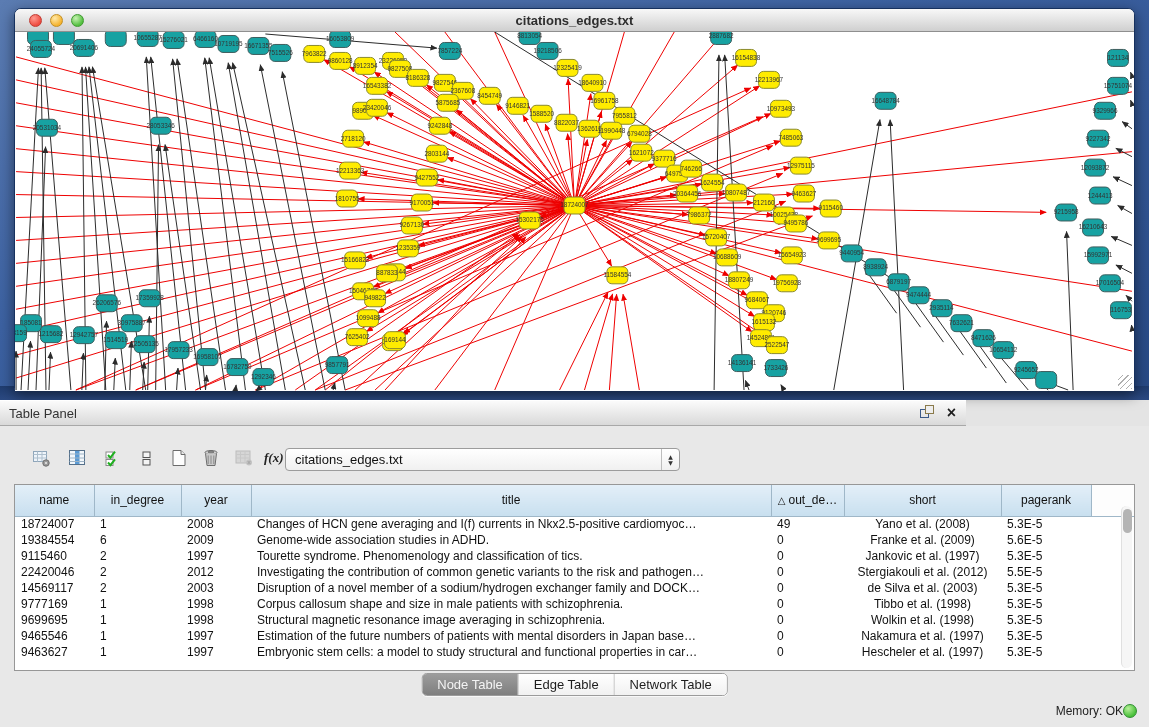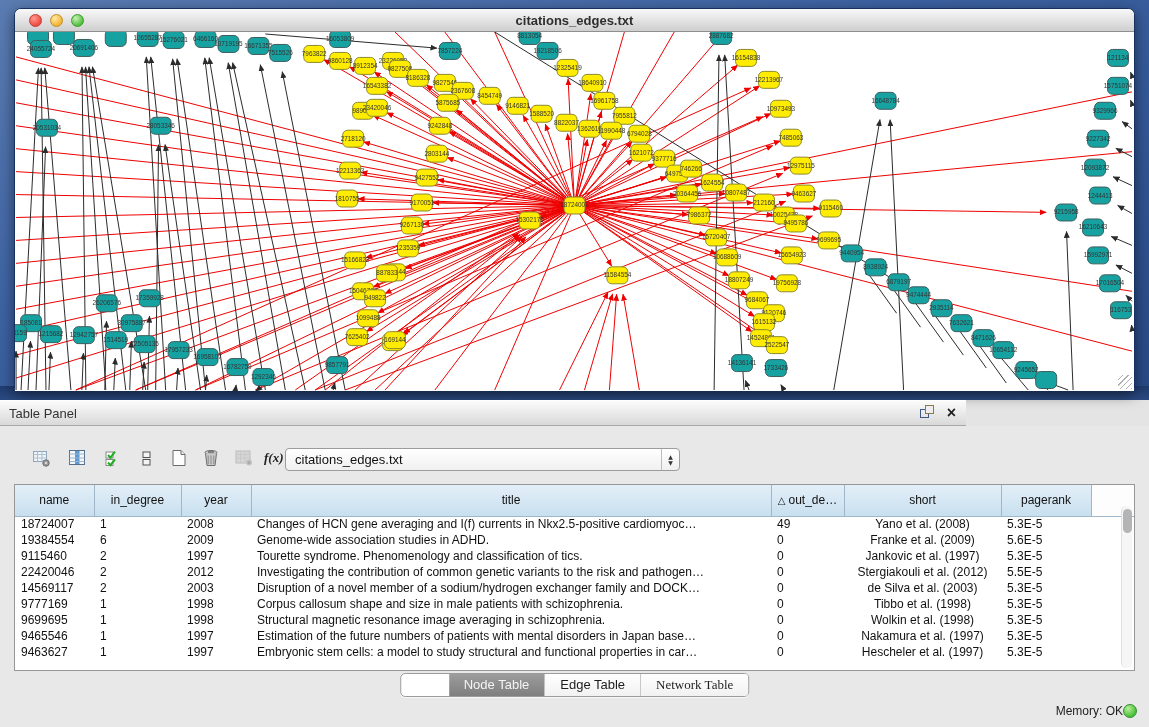--- a/index.html
+++ b/index.html
@@ -64,24 +64,24 @@
   table.grid td { height:16px; font-size:12px; color:#111; white-space:nowrap; overflow:hidden;
                   padding:0 2px 0 6px; }
   table.grid td.c-short { text-align:center; padding-left:2px; }
   .sort-tri { font-family:"DejaVu Sans",sans-serif; font-size:10px; color:#222; margin-right:3px; }
   .vscroll { position:absolute; right:2px; top:21px; width:11px; height:162px; background:#f6f6f6;
              border-left:1px solid #e0e0e0; border-radius:6px; }
   .vthumb { position:absolute; left:1px; top:3px; width:9px; height:24px; background:#b4b4b4; border-radius:5px; }
 
   .tabs { position:absolute; left:50%; top:247px; transform:translateX(-50%); display:inline-flex;
           border:1px solid #9b9b9b; border-radius:5px; overflow:hidden; background:#fff;
-          box-shadow:0 1px 0 rgba(255,255,255,.7);padding-left:48px; }
+          box-shadow:0 1px 0 rgba(255,255,255,.7); }
   .tab { padding:3px 15px; font-size:13px; color:#1d1d1d; background:linear-gradient(#ffffff,#f1f1f1);
          border-right:1px solid #b9b9b9; }
-  .tab:last-child { border-right:none;font-family:Liberation Serif, serif; }
+  .tab:last-child { border-right:none; }
   .tab.active { background:linear-gradient(#9c9c9c,#7f7f7f); color:#f4f4f4; }
 
   .statusbar { position:absolute; right:12px; top:278px; display:flex; align-items:center; }
   .status-text { font-size:12px; color:#222; }
   .status-dot { width:14px; height:14px; border-radius:50%; border:1px solid #2f8f2f;
                 background:radial-gradient(circle at 35% 30%,#b8f09a,#49c03a 70%); }
 </style>
 </head>
 <body>
 

